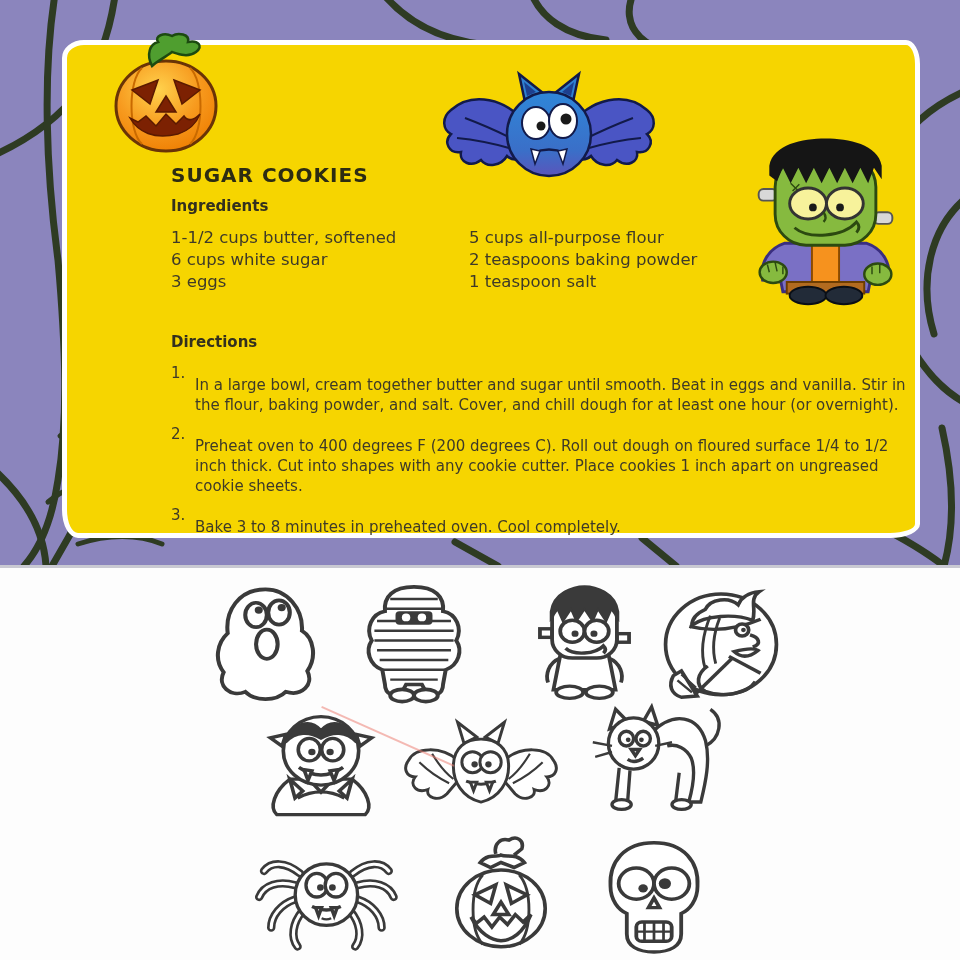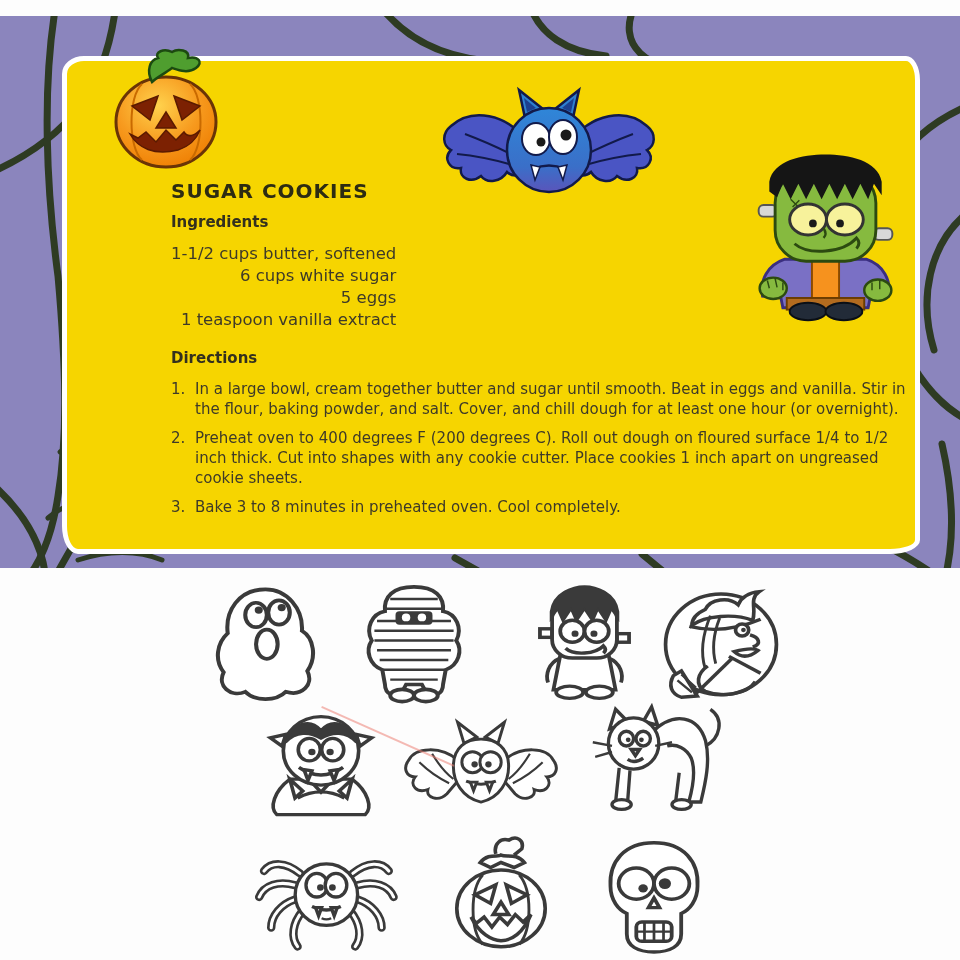--- a/index.html
+++ b/index.html
@@ -1,33 +1,33 @@
 <!DOCTYPE html>
 <html><head>
 <meta charset="utf-8">
 <style>
   html,body{margin:0;padding:0;}
   body{width:960px;height:960px;position:relative;overflow:hidden;background:#fdfdfd;
        font-family:"DejaVu Sans",sans-serif;}
-  .top-section{position:absolute;left:0;top:16px;width:960px;height:565px;background:#8b85bd;
+  .top-section{position:absolute;left:0;top:0;width:960px;height:565px;background:#8b85bd;
        border-bottom:3px solid #c9c9d2;overflow:hidden;}
   .web{position:absolute;left:0;top:0;}
   .card{position:absolute;left:62px;top:40px;width:858px;height:498px;background:#f6d500;
        border:5px solid #ffffff;border-radius:22px 14px 30px 16px / 18px 24px 14px 28px;
        box-sizing:border-box;}
   .card-title{position:absolute;left:104px;top:118px;font-size:20px;font-weight:700;
        letter-spacing:1px;color:#2d2c12;}
   .section-heading{position:absolute;font-size:15px;font-weight:700;color:#33301e;}
   .ing-col{position:absolute;top:182px;font-size:16.5px;line-height:22px;color:#3e3a28;}
-  .ing-col div{white-space:nowrap;text-align:right;}
+  .ing-col div{white-space:nowrap;}
   .dir-list{position:absolute;left:104px;top:318px;width:745px;font-size:15px;
        line-height:20px;color:#3e3a28;}
   .dir-step{display:flex;margin-bottom:9px;}
   .dir-num{width:24px;flex:0 0 24px;}
-  .dir-text{flex:1;}
+  .dir-text{flex:1;margin-top:12px;}
   .decoration{position:absolute;}
   .bottom-section{position:absolute;left:0;top:568px;width:960px;height:392px;background:#fdfdfd;}
   .shape{position:absolute;}
   .scratch{position:absolute;left:322px;top:706px;width:145px;height:2px;
        background:rgba(236,130,118,.55);transform:rotate(24deg);transform-origin:left top;}
 </style>
 </head>
 <body>
 
 <div class="top-section">
@@ -56,22 +56,26 @@
     </g>
   </svg>
 
   <div class="card">
     <div class="card-title">SUGAR COOKIES</div>
     <div class="section-heading" style="left:104px;top:152px;">Ingredients</div>
 
     <div class="ing-col" style="left:104px;">
       <div>1-1/2 cups butter, softened</div>
       <div>6 cups white sugar</div>
-      <div>5 eggs</div>
-      <div>1 teaspoon vanilla extract</div>
+      <div>3 eggs</div>
+    </div>
+    <div class="ing-col" style="left:402px;">
+      <div>5 cups all-purpose flour</div>
+      <div>2 teaspoons baking powder</div>
+      <div>1 teaspoon salt</div>
     </div>
 
     <div class="section-heading" style="left:104px;top:288px;">Directions</div>
     <div class="dir-list">
       <div class="dir-step">
         <span class="dir-num">1.</span>
         <span class="dir-text">In a large bowl, cream together butter and sugar until smooth. Beat in eggs and vanilla. Stir in the flour, baking powder, and salt. Cover, and chill dough for at least one hour (or overnight).</span>
       </div>
       <div class="dir-step">
         <span class="dir-num">2.</span>

